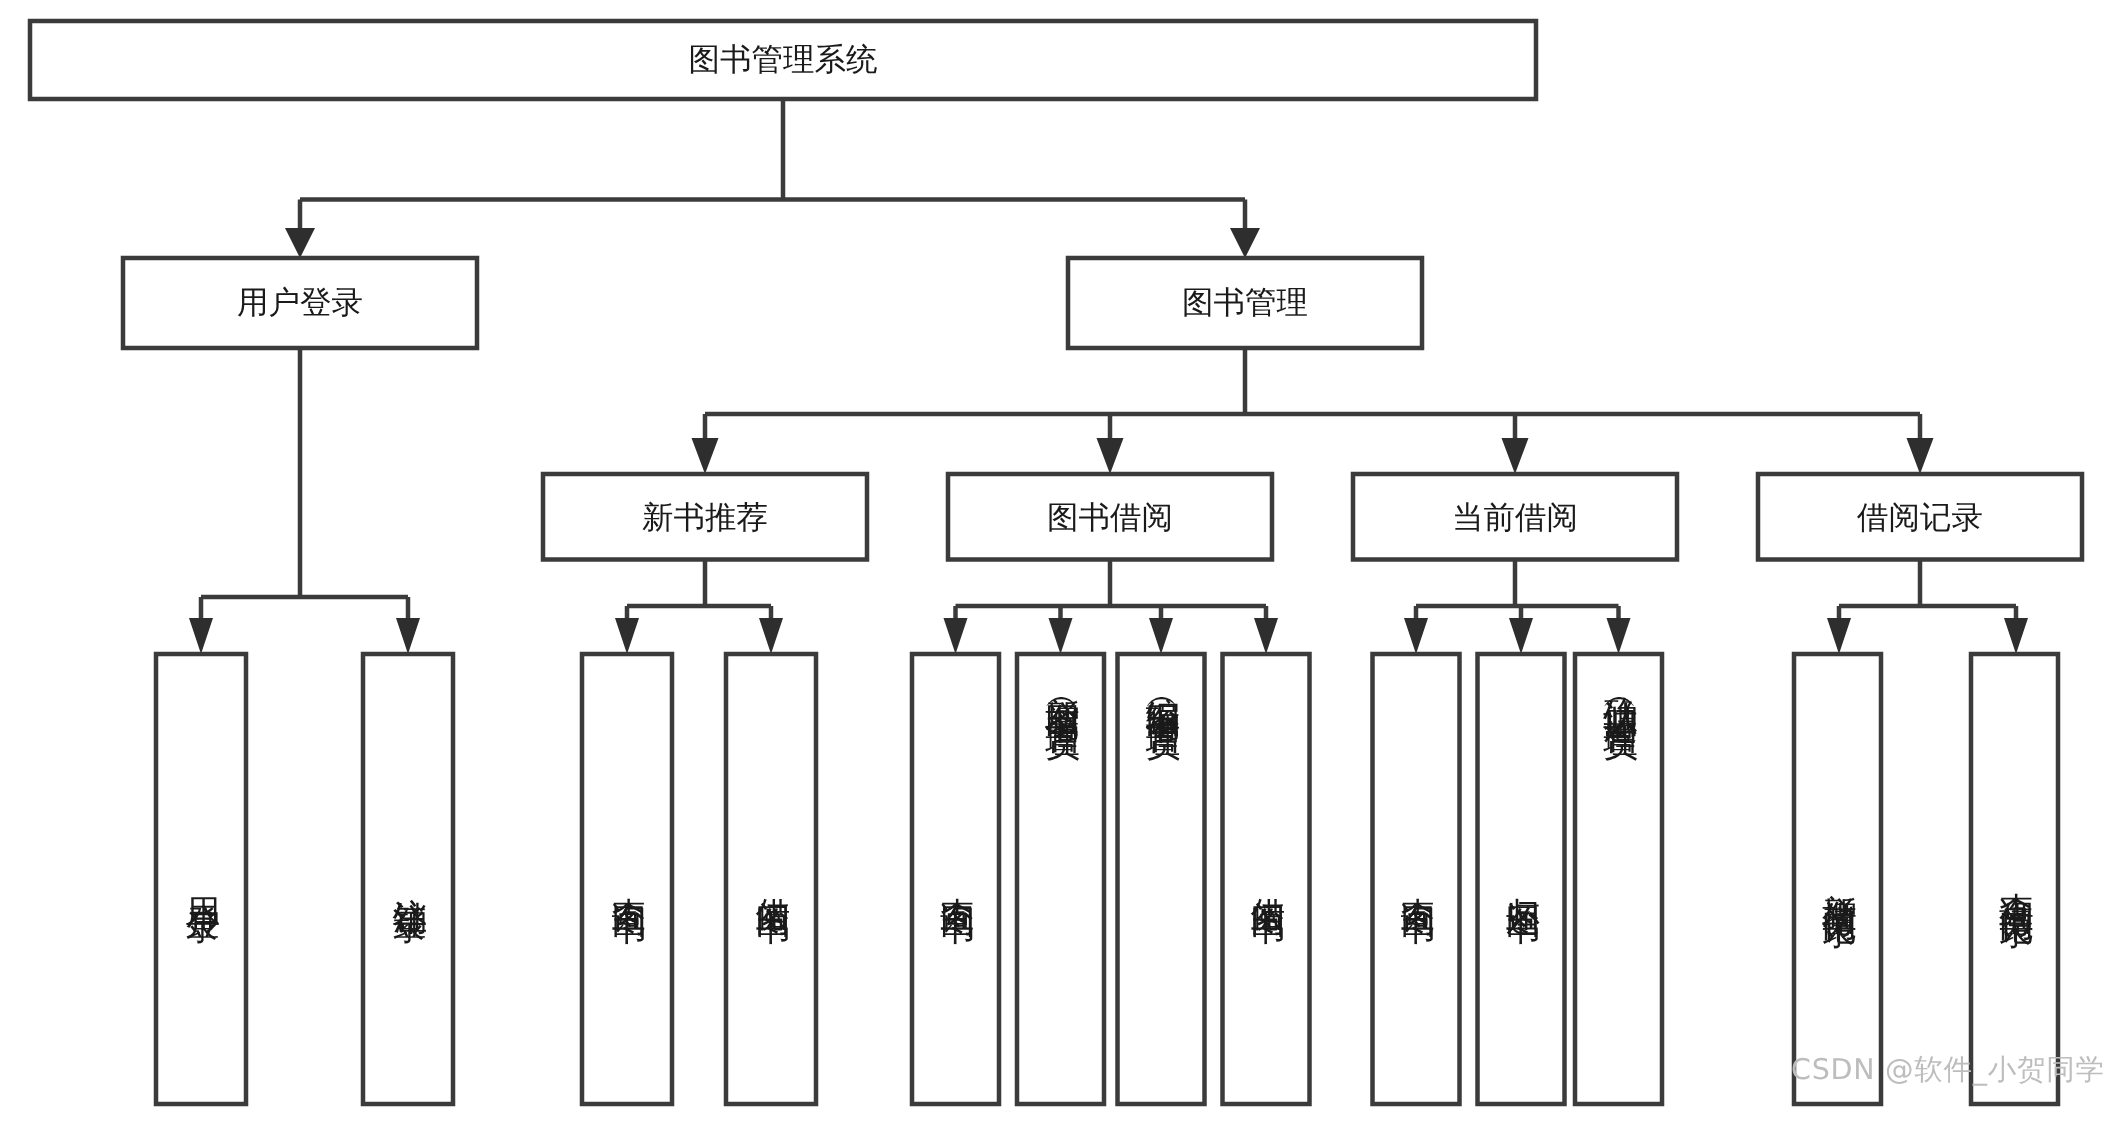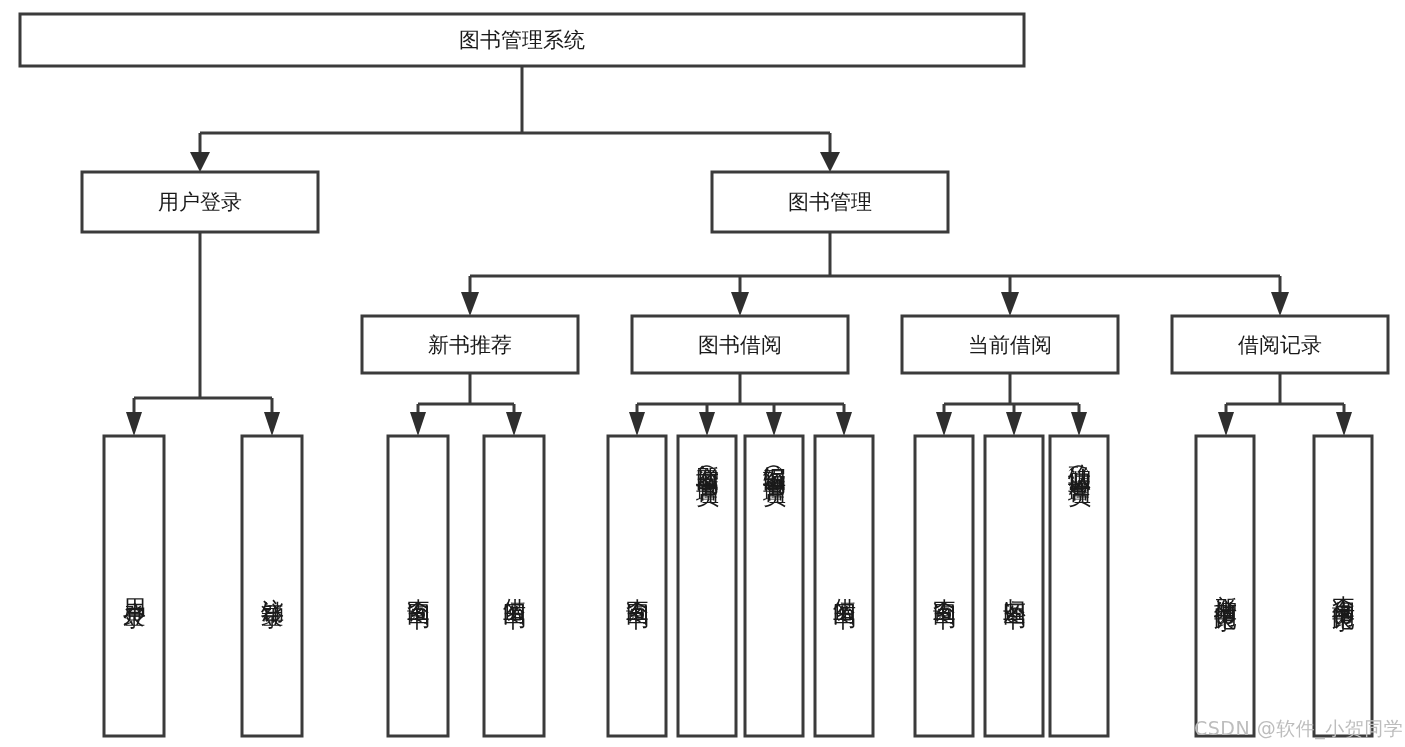--- a/index.html
+++ b/index.html
@@ -230,15 +230,15 @@
   <div class="leaf-label-wrap" style="left:1050px; top:436px; width:58px; height:300px; align-items:flex-start;">
     <span class="leaf-label" style="margin-top:10px;">确认归还（管理员）</span>
   </div>
   <div class="leaf-label-wrap" style="left:1196px; top:436px; width:58px; height:300px;">
     <span class="leaf-label">新增借阅记录</span>
   </div>
   <div class="leaf-label-wrap" style="left:1314px; top:436px; width:58px; height:300px;">
     <span class="leaf-label">查询借阅记录</span>
   </div>
 
-  <div class="watermark" style="left:1194px; top:716px;">CSDN @软件_小贺同学</div>
+  <div class="watermark" style="left:1194px; top:700px;">CSDN @软件_小贺同学</div>
 
 </div>
 
 </body></html>

